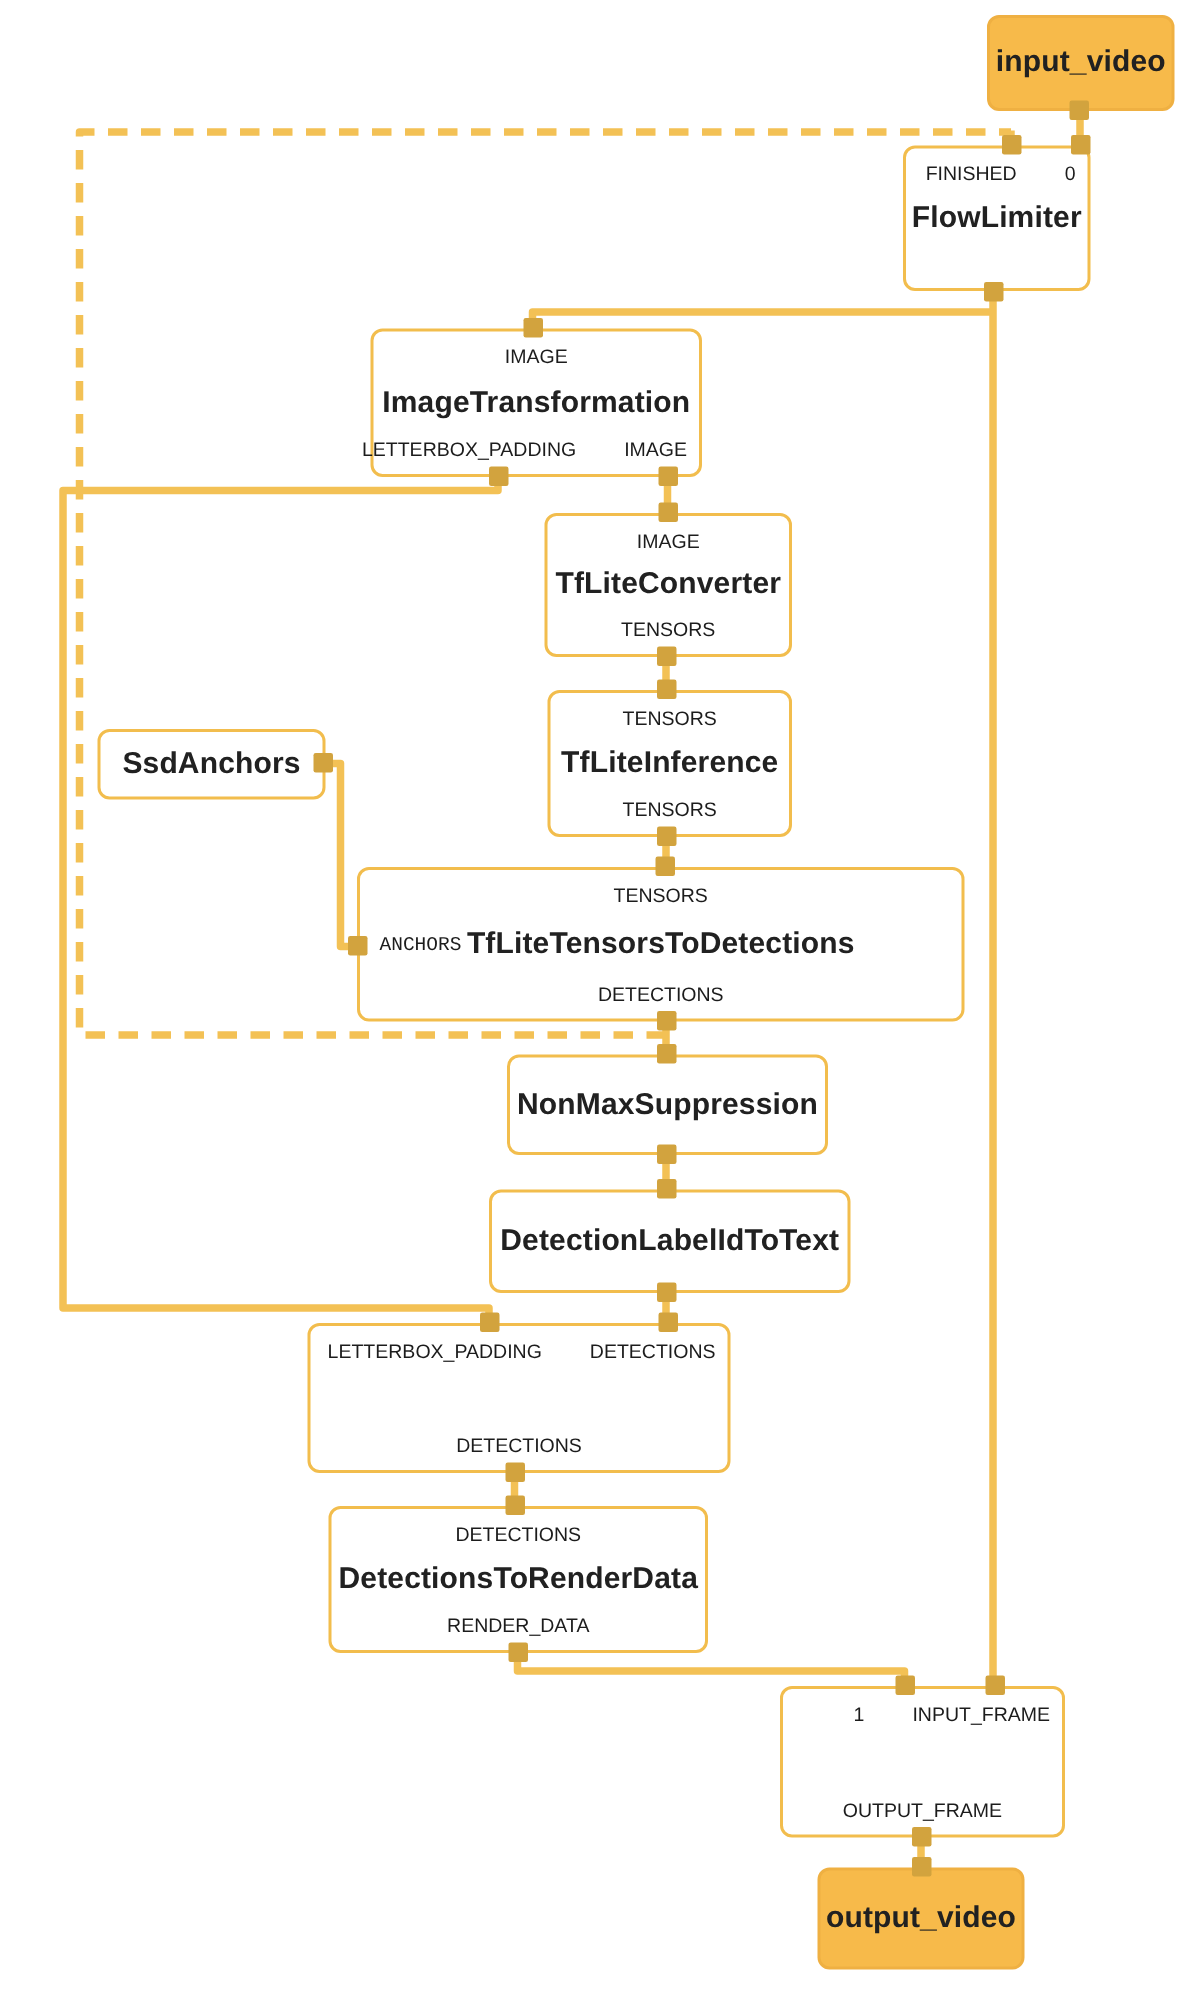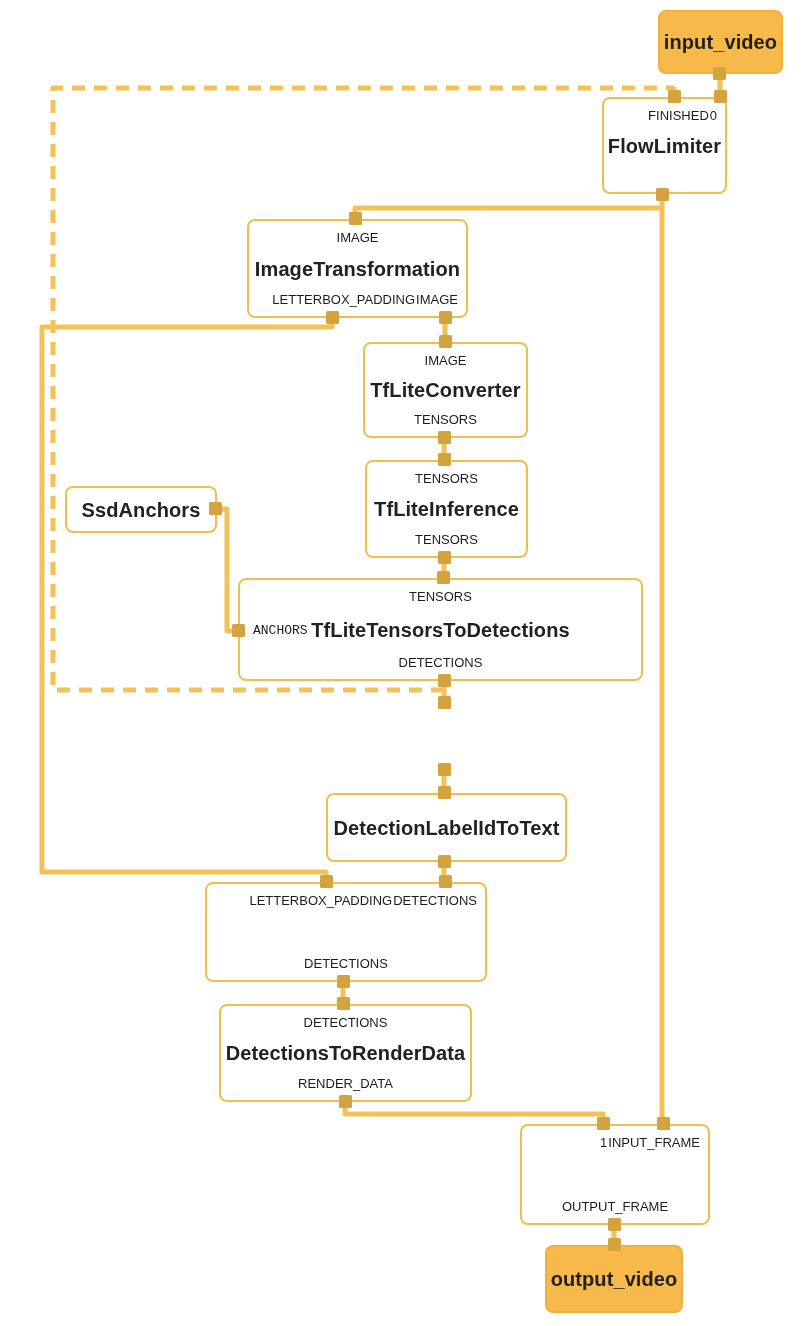--- a/index.html
+++ b/index.html
@@ -12,21 +12,21 @@
 
   .node { position: absolute; box-sizing: border-box; background: #ffffff;
           border: 2.5px solid #F2BD4D; border-radius: 8px; z-index: 10; }
   .node.packet { background: #F7BA4A; border-color: #EFB042; }
 
   .title { position: absolute; left: 0; right: 0; top: 50%;
            transform: translateY(-50%); text-align: center;
            font-weight: bold; font-size: 20px; color: #212121;
            letter-spacing: 0.1px; white-space: nowrap; }
 
-  .prow { position: absolute; left: 0; right: 0; display: flex; gap: 1px;
+  .prow { position: absolute; left: 0; right: 0; display: flex; gap: 32px;
           font-size: 13px; color: #1c1c1c; white-space: nowrap; }
   .prow.top  { top: 9px; }
   .prow.bot  { bottom: 9px; }
   .prow.center { justify-content: center; }
   .prow.right  { justify-content: flex-end; padding-right: 8px; }
 
   .side-label { position: absolute; left: 13px; top: 50%;
                 transform: translateY(-50%); font-size: 13px; color: #1c1c1c; font-family: Liberation Mono, monospace; }
 
   .port { position: absolute; width: 13px; height: 13px; background: #D2A33E;
@@ -124,20 +124,23 @@
     <div class="prow top center">
       <span>TENSORS</span>
     </div>
     <div class="side-label">ANCHORS</div>
     <div class="title">TfLiteTensorsToDetections</div>
     <div class="prow bot center">
       <span>DETECTIONS</span>
     </div>
   </div>
 
+  <div class="node" style="left:338px; top:703px; width:214px; height:67px;">
+    <div class="title">NonMaxSuppression</div>
+  </div>
 
   <div class="node" style="left:326px; top:793px; width:241px; height:69px;">
     <div class="title">DetectionLabelIdToText</div>
   </div>
 
   <div class="node" style="left:205px; top:882px; width:282px; height:100px;">
     <div class="prow top right">
       <span>LETTERBOX_PADDING</span>
       <span>DETECTIONS</span>
     </div>

